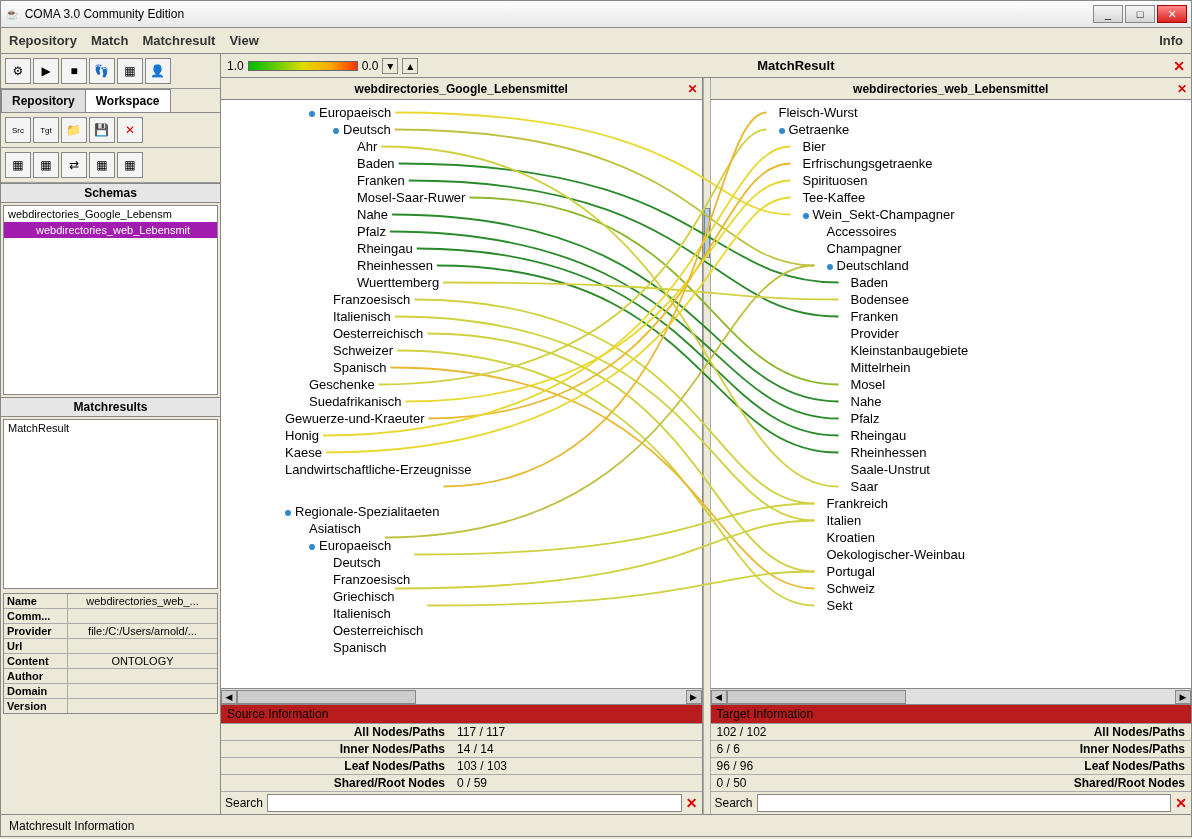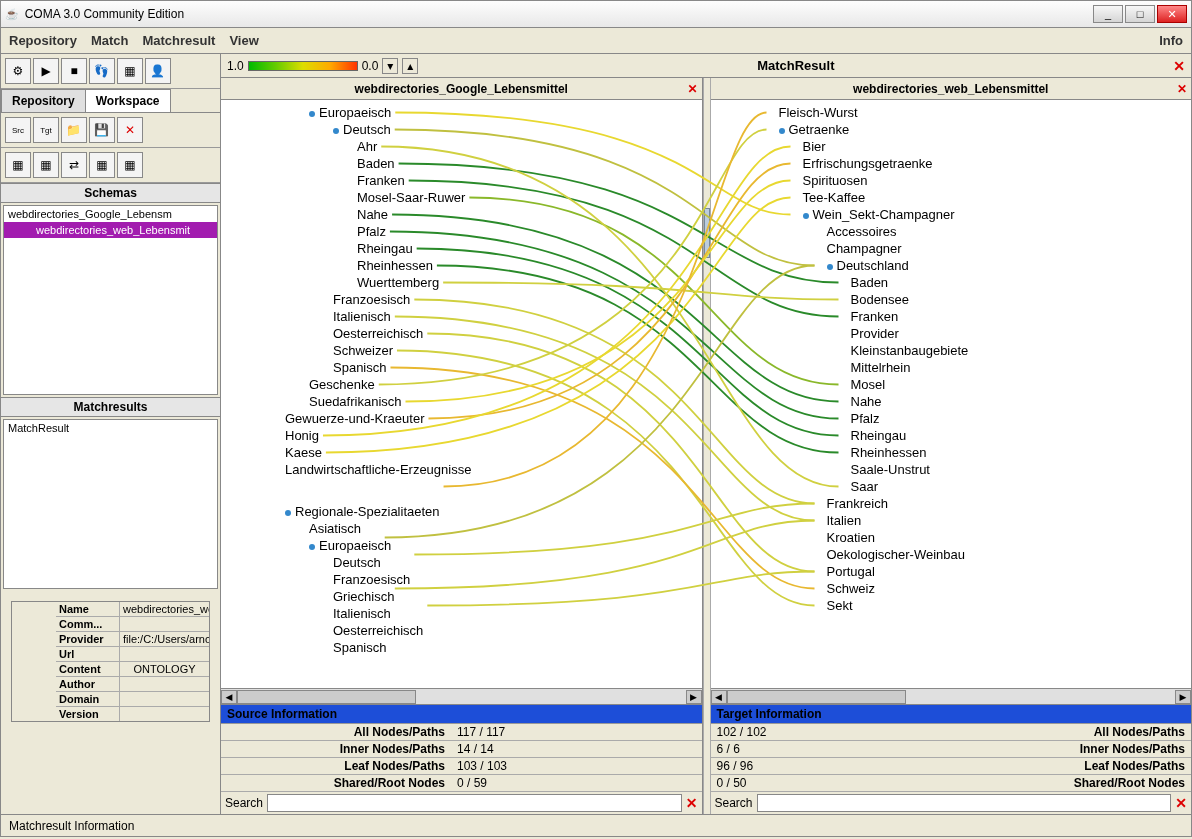--- a/index.html
+++ b/index.html
@@ -25,21 +25,21 @@
 .tab.active { background: #fff; }
 
 .sectiontitle { text-align: center; font-weight: bold; border: 1px solid #888; border-left: none; border-right: none; background: #e6e6e6; padding: 2px 0; font-size: 12px; }
 
 .schemabox { background: #fff; border: 1px solid #888; height: 190px; overflow: auto; margin: 2px; font-size: 11px; }
 .schemabox .item { padding: 2px 4px; white-space: nowrap; }
 .schemabox .item.sel { background: #a21caf; color: #fff; padding-left: 32px; }
 
 .matchresultbox { background: #fff; border: 1px solid #888; height: 170px; margin: 2px; font-size: 11px; padding: 2px 4px; }
 
-.proptable { border: 1px solid #888; margin: 10px; padding-left: 44px; }
+.proptable { border: 1px solid #888; margin: 2px; }
 .proptable .row { display: flex; border-bottom: 1px solid #aaa; }
 .proptable .row:last-child { border-bottom: none; }
 .proptable .k { width: 64px; font-weight: bold; padding: 1px 3px; border-right: 1px solid #aaa; font-size: 11px; }
 .proptable .v { flex: 1; padding: 1px 3px; font-size: 11px; white-space: nowrap; overflow: hidden; text-align: center; }
 
 .centerpanel { flex: 1; display: flex; flex-direction: column; }
 
 .matchheader { height: 24px; display: flex; align-items: center; border-bottom: 1px solid #888; background: #ece9d8; padding: 0 6px; gap: 4px; font-size: 12px; }
 .gradient { width: 110px; height: 10px; background: linear-gradient(90deg, #0b0, #6c0, #dd0, #fa0, #f30); border: 1px solid #666; }
 .matchheader .mrlabel { flex: 1; text-align: center; font-weight: bold; font-size: 13px; }
@@ -53,21 +53,21 @@
 .tree { flex: 1; background: #fff; overflow: auto; font-family: 'Courier New', monospace; font-size: 13px; padding: 4px; position: relative; }
 .tree .node { white-space: nowrap; line-height: 17px; }
 .bullet { display: inline-block; width: 6px; height: 6px; border-radius: 50%; background: #38c; margin-right: 4px; vertical-align: middle; }
 
 .scrollh { height: 16px; background: #e0e0e0; border-top: 1px solid #888; display: flex; align-items: center; }
 .scrollh .arrow { width: 16px; height: 14px; background: #ccc; border: 1px solid #888; font-size: 9px; text-align: center; line-height: 12px; }
 .scrollh .track { flex: 1; position: relative; height: 14px; }
 .scrollh .thumb { position: absolute; left: 0; width: 40%; height: 14px; background: #ccc; border: 1px solid #888; }
 
 .infoblock { border-top: 1px solid #888; background: #ece9d8; }
-.infoblock .hdr { font-weight: bold; padding: 2px 6px; background: #1d4ed8; border-bottom: 1px solid #999; font-size: 12px; }
+.infoblock .hdr { font-weight: normal; padding: 2px 6px; background: #b91c1c; border-bottom: 1px solid #999; font-size: 12px; }
 .inforow { display: flex; border-bottom: 1px solid #aaa; font-size: 12px; }
 .inforow .k { width: 230px; font-weight: bold; padding: 1px 6px; text-align: right; }
 .inforow .v { flex: 1; padding: 1px 6px; }
 .searchrow { display: flex; align-items: center; padding: 2px 4px; gap: 4px; font-size: 12px; }
 .searchrow input { flex: 1; border: 1px solid #888; padding: 1px 3px; font-size: 12px; }
 .searchrow .closeX { color: #d00; font-weight: bold; font-size: 14px; cursor: pointer; }
 
 .statusbar { height: 22px; border: 1px solid #888; border-top: none; background: #ece9d8; padding: 2px 8px; font-size: 12px; line-height: 18px; }
 
 .divider { width: 8px; background: #ece9d8; border-left: 1px solid #aaa; border-right: 1px solid #aaa; cursor: col-resize; position: relative; }

